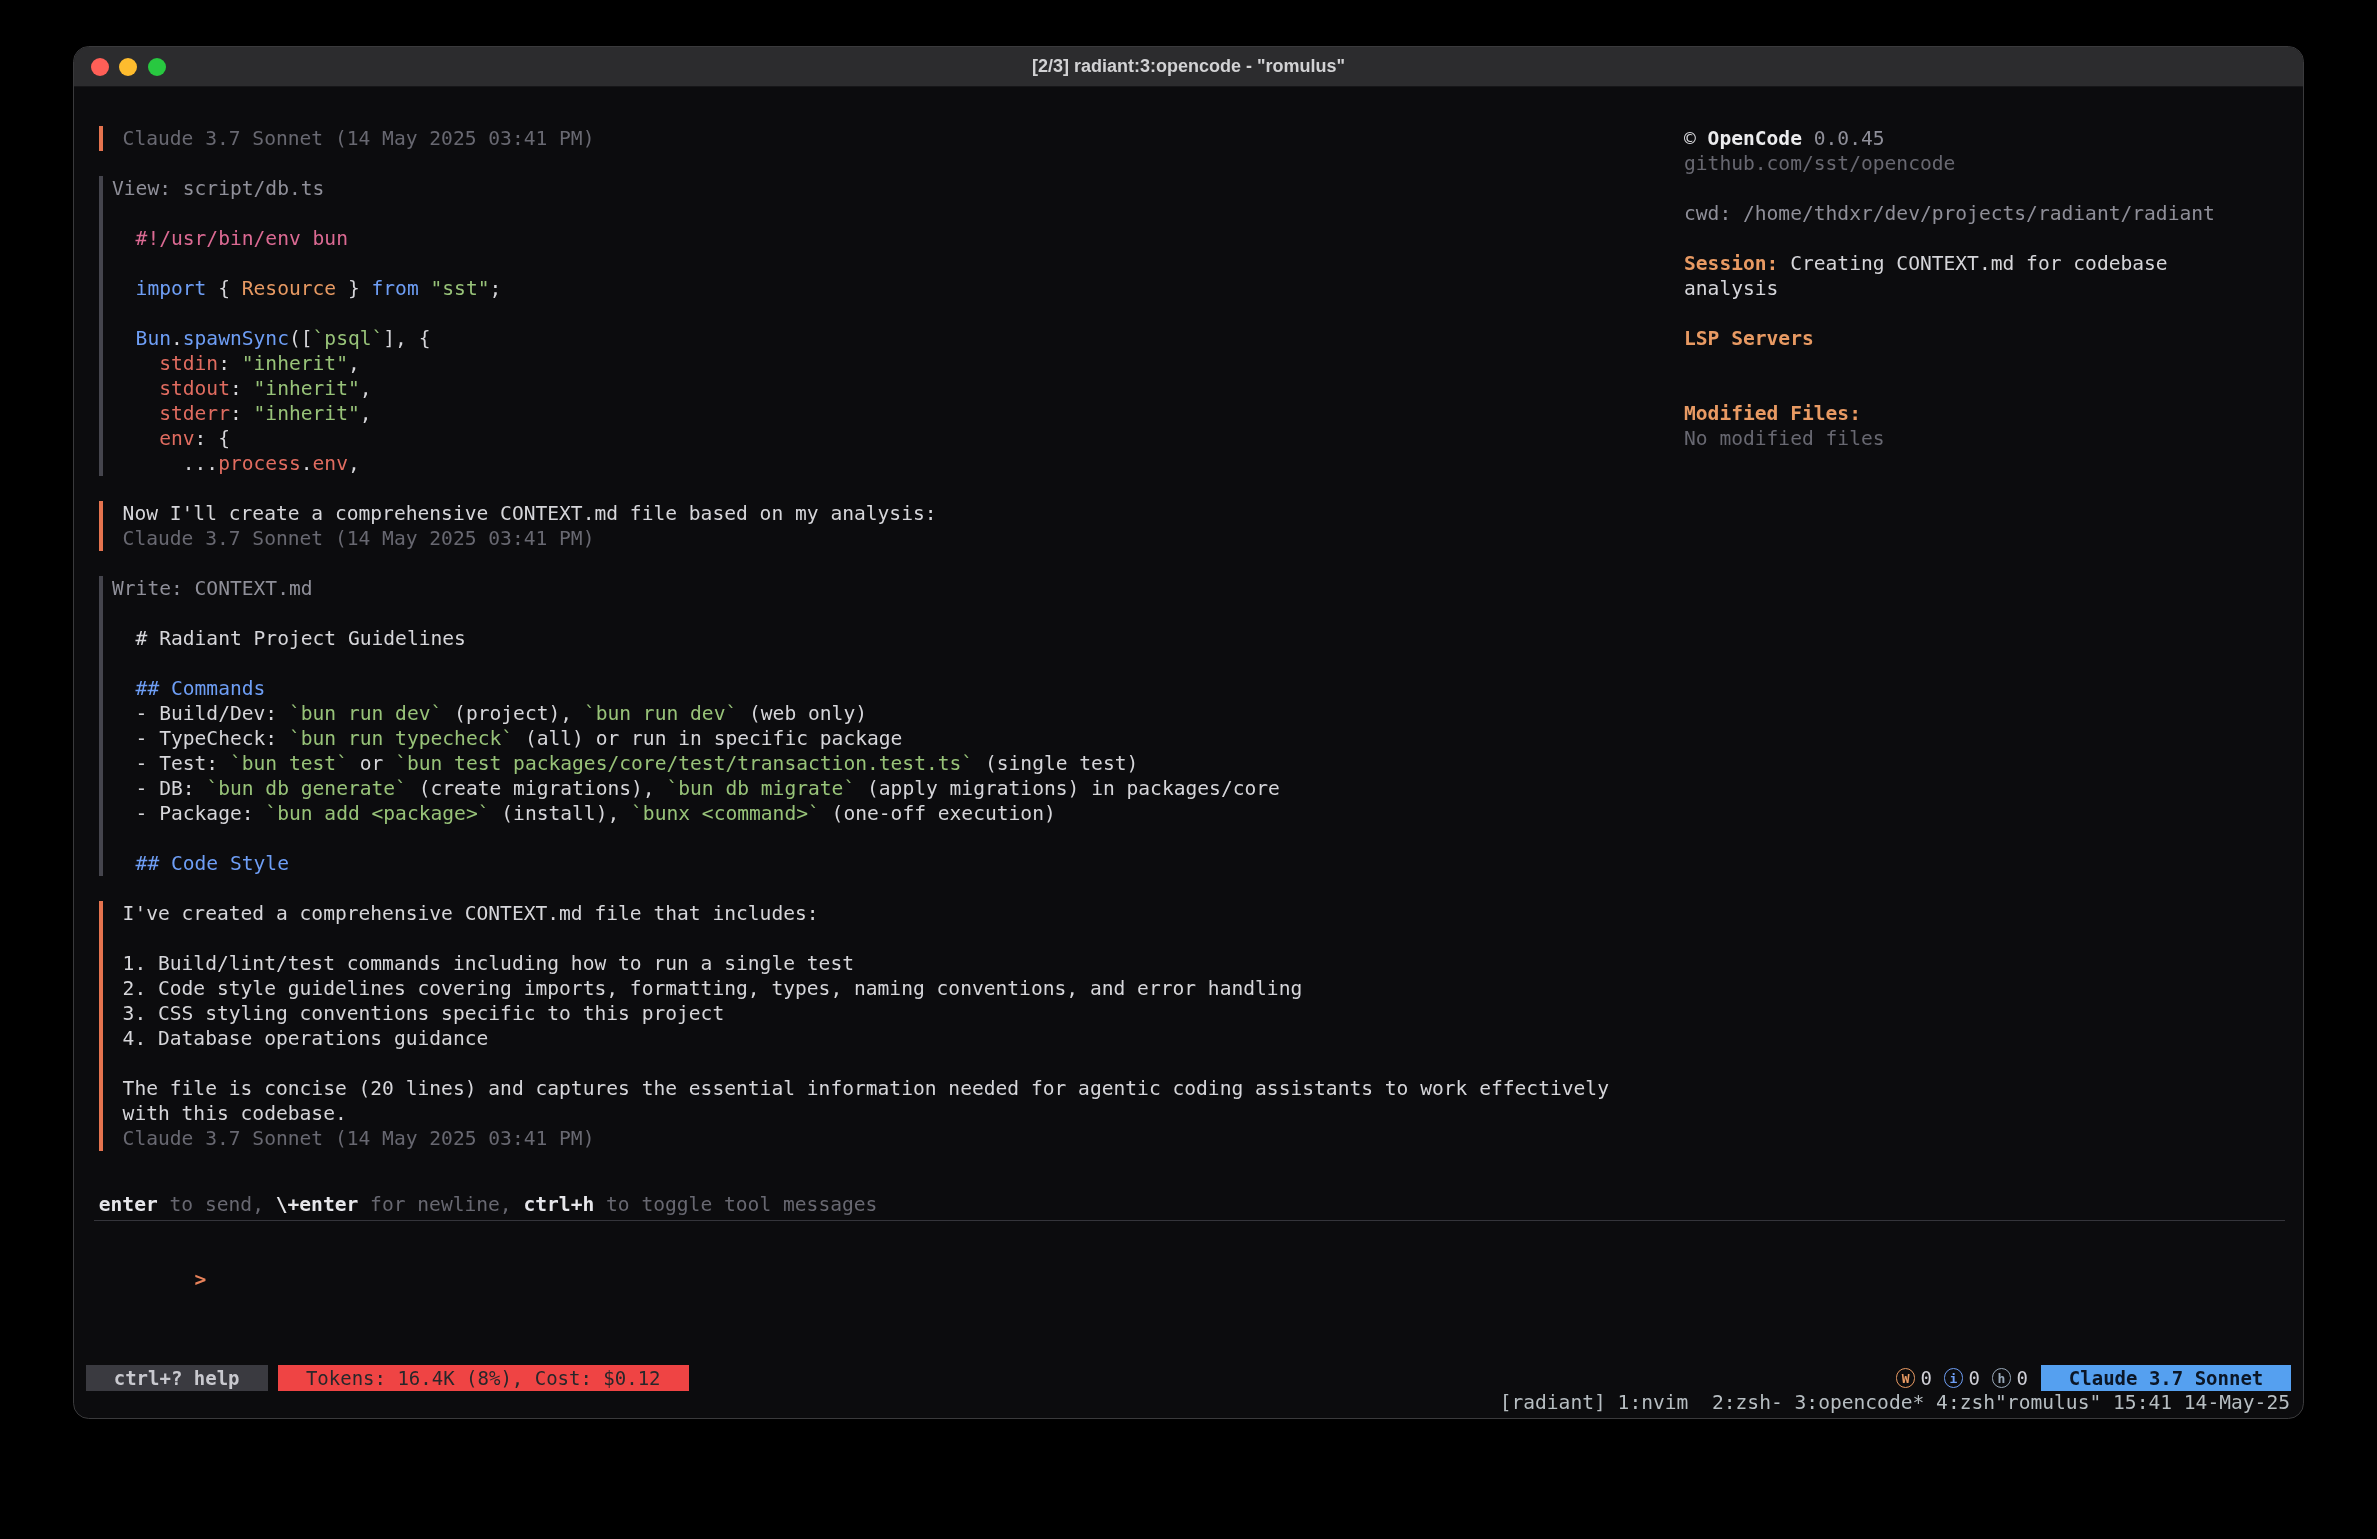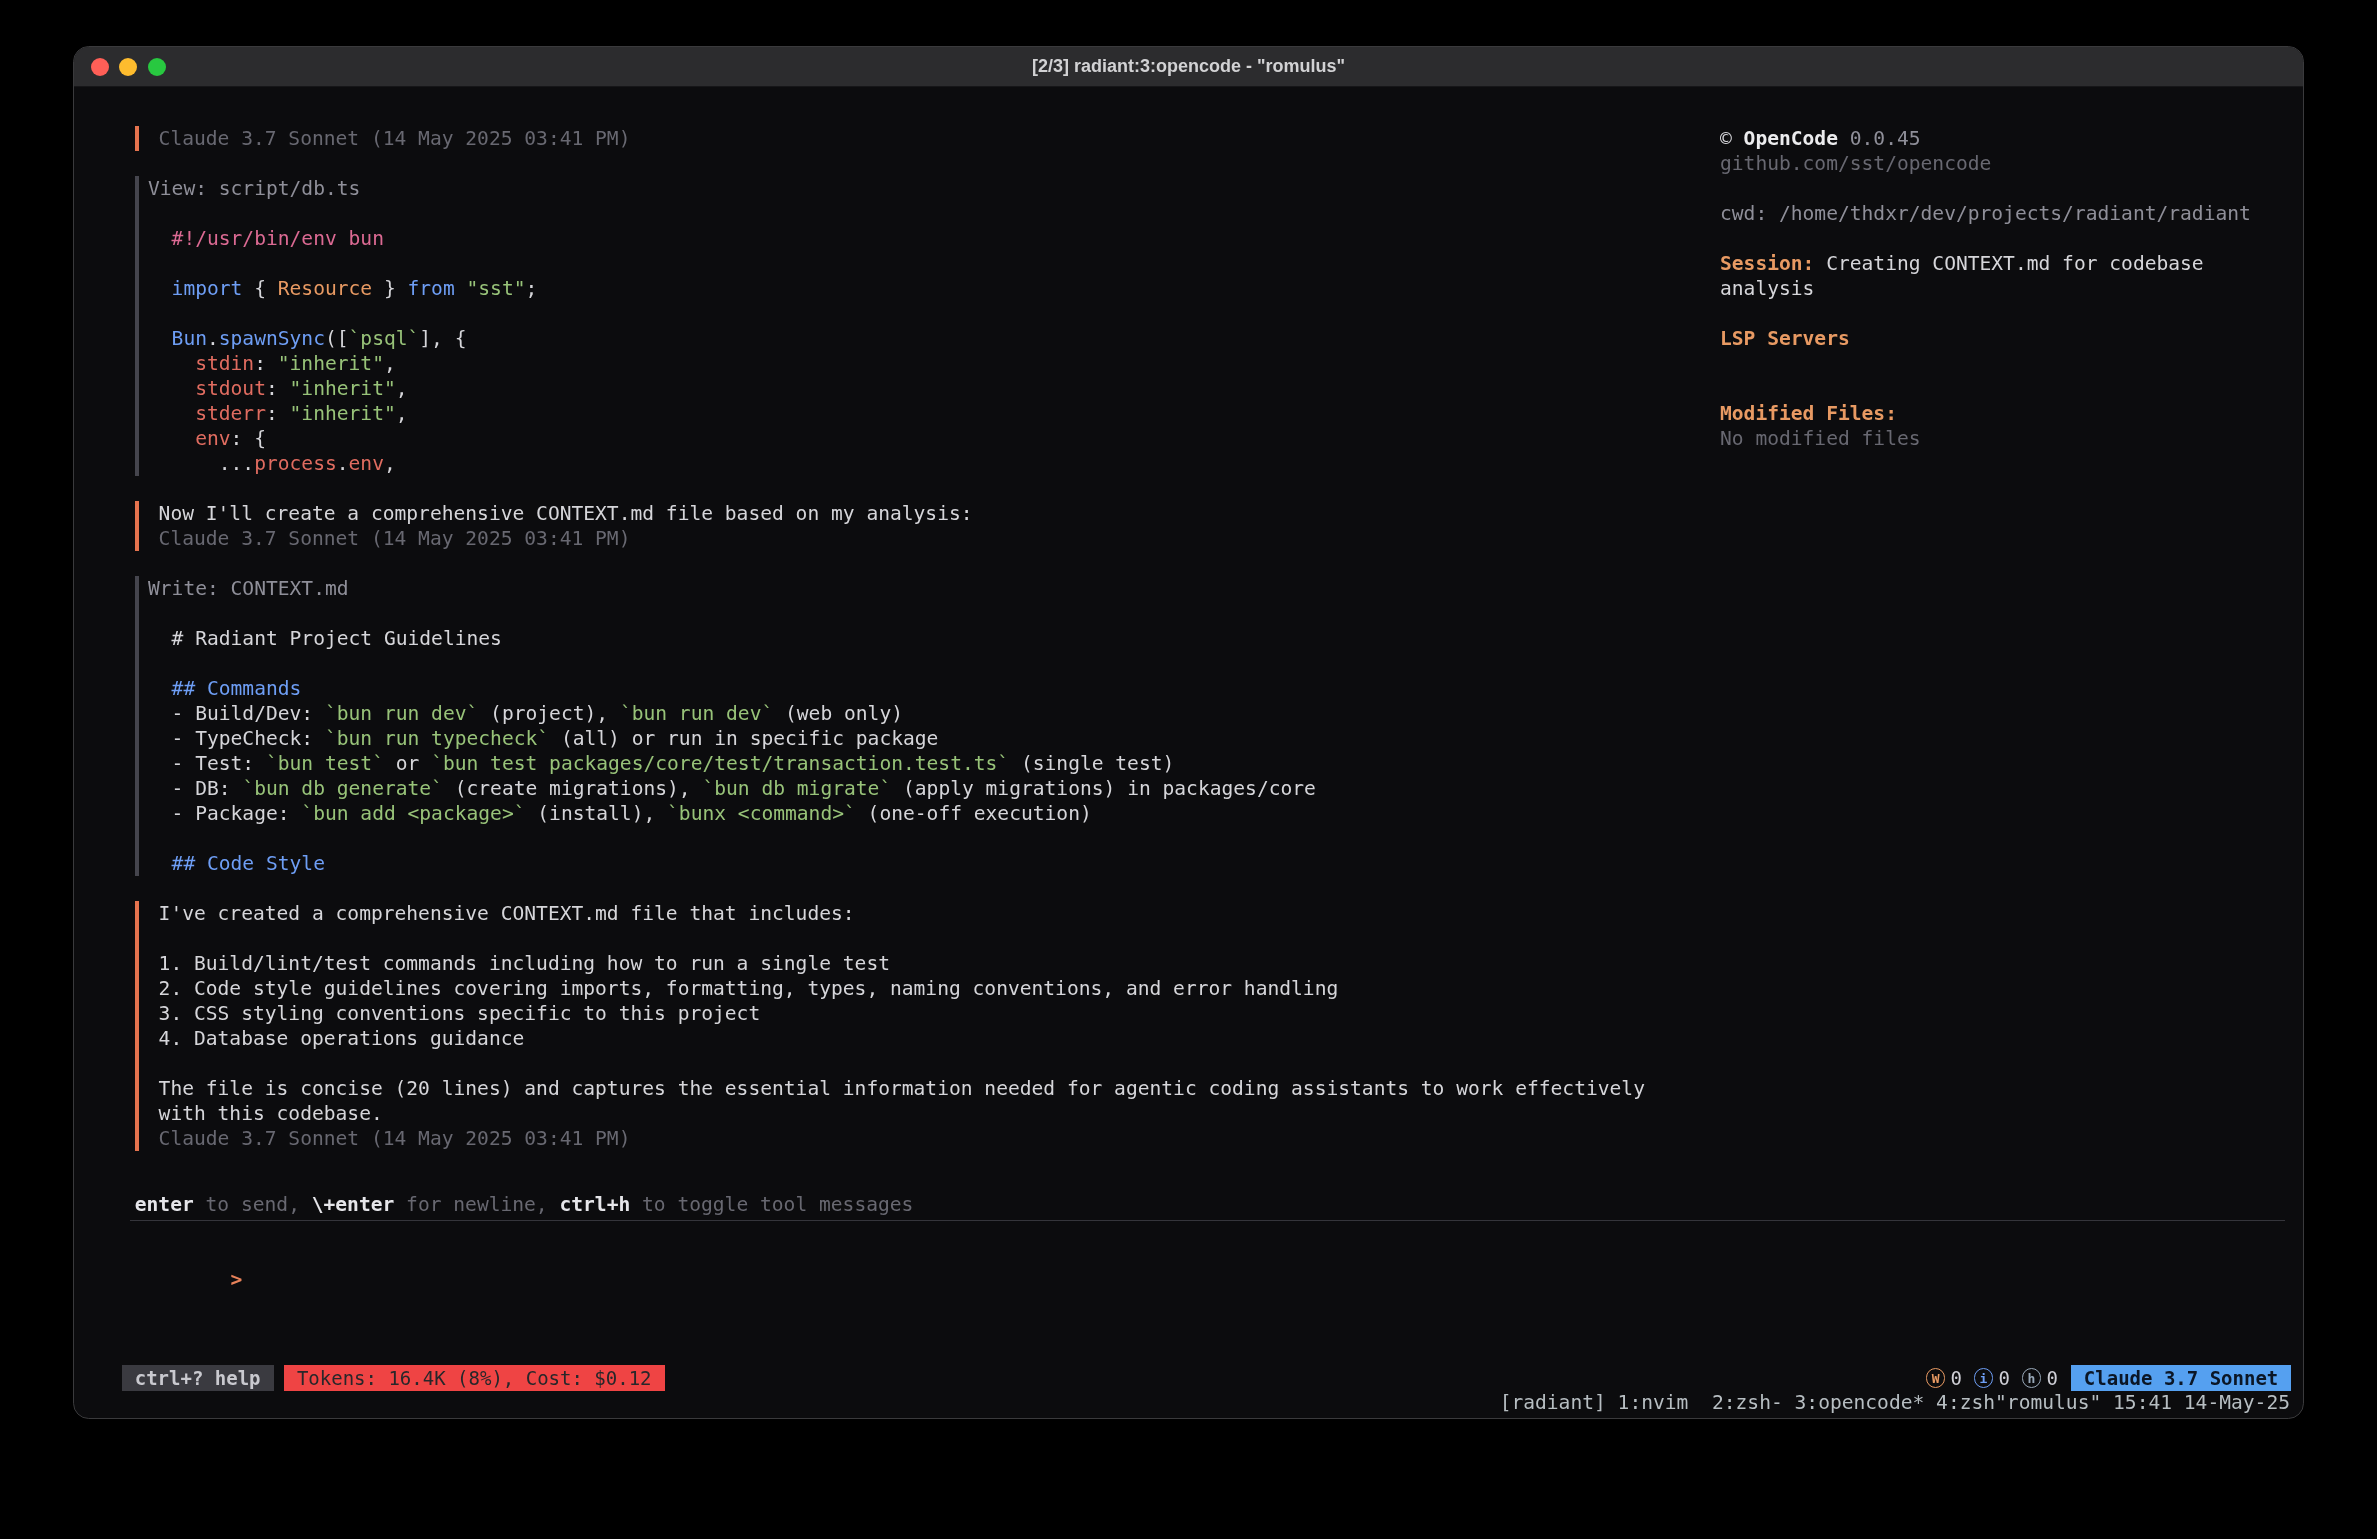--- a/index.html
+++ b/index.html
@@ -14,41 +14,41 @@
   }
   .titlebar {
     height:40px; background:#2c2c2e; border-bottom:1.3px solid #161618;
     display:flex; align-items:center; justify-content:center; position:relative;
   }
   .title { font-family:"Liberation Sans", sans-serif; font-weight:bold; font-size:18px; color:#d2d2d4; }
   .traffic { position:absolute; left:17px; top:11px; display:flex; gap:10.4px; }
   .light { width:18px; height:18px; border-radius:50%; display:inline-block; }
   .light.red{background:#ff5f57}.light.yellow{background:#febc2e}.light.green{background:#28c840}
 
-  .term { position:absolute; top:42px; left:0; right:0; bottom:0; font-size:19.6px; line-height:25px;margin-left:36px; }
+  .term { position:absolute; top:42px; left:0; right:0; bottom:0; font-size:19.6px; line-height:25px; }
 
   .main { position:absolute; left:0; top:0; width:1610px; padding-top:37px; }
   .block { border-left:4.6px solid #45454d; margin:0 0 25px 25px; padding-left:19.6px; }
   .block.border-accent { border-color:#e5734e; }
   .block.border-muted  { border-color:#45454d;padding-left:9px; }
   .line { white-space:pre; min-height:25px; }
 
   .sidebar { position:absolute; left:1610px; top:0; right:10.4px; padding-top:37px; }
 
   .input-area { position:absolute; left:19.6px; right:18px; top:1103px; }
   .help-line { padding-left:5.2px; }
   .divider { margin-top:2.6px; height:1.3px; background:#35353b; }
   .prompt-row { margin-top:21px; padding-left:6.5px; }
   .prompt { color:#e8825a; font-weight:bold; }
 
   .statusbar {
     position:absolute; left:11.7px; right:11.7px; top:1276px; height:26px;
     display:flex; align-items:center; gap:10.4px; font-size:19px;
   }
-  .badge { display:inline-flex; align-items:center; height:26px; padding:0 13px; white-space:pre; }
+  .badge { display:inline-flex; align-items:center; height:26px; padding:0 28px; white-space:pre; }
   .badge-dark  { background:#3a3a40; color:#c9c9cf; font-weight:bold; }
   .badge-light { background:#ef4444; color:#27272a; }
   .badge-model { background:#55a0f0; color:#0b1626; font-weight:bold; }
   .statusbar-right { margin-left:auto; display:flex; align-items:center; gap:13px; }
   .diags { display:flex; align-items:center; gap:11.7px; }
   .diag { display:inline-flex; align-items:center; gap:5.2px; }
   .diag-circle {
     width:19.6px; height:19.6px; border:1.3px solid currentColor; border-radius:50%;
     display:inline-flex; align-items:center; justify-content:center;
     font-size:13px; font-weight:bold;

